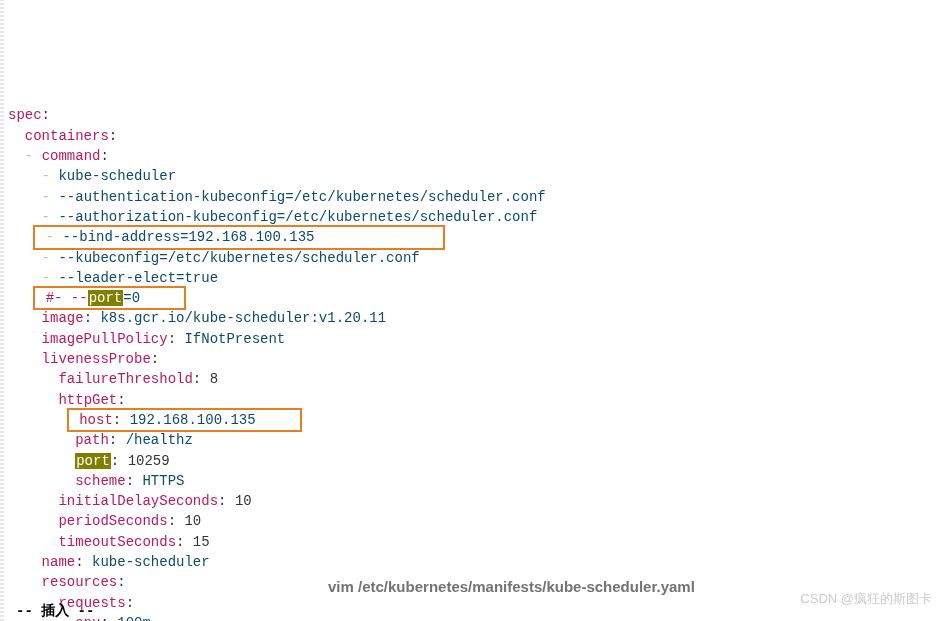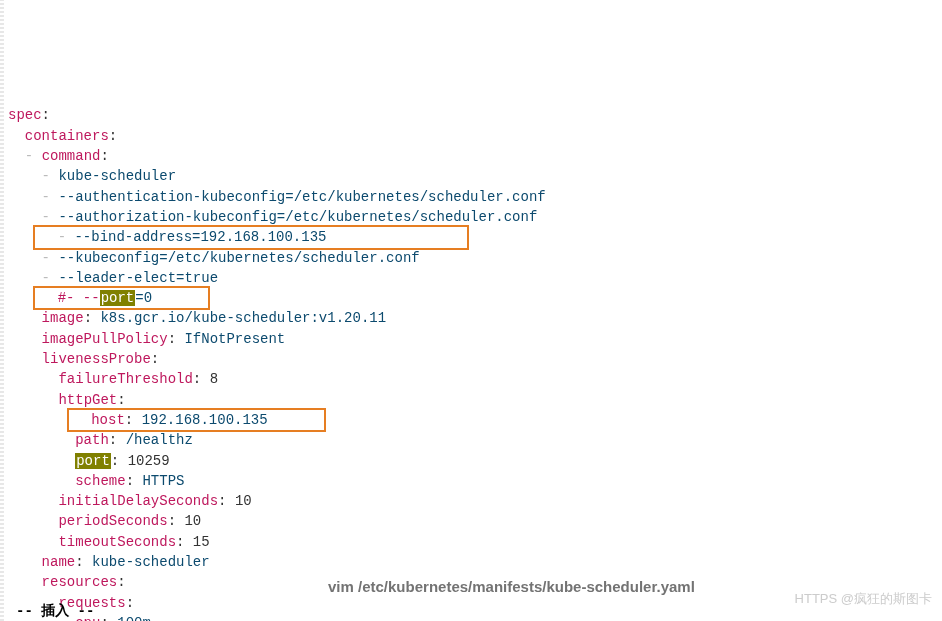--- a/index.html
+++ b/index.html
@@ -17,21 +17,21 @@
       overflow: hidden;
     }
     .line { display: block; }
     .key { color: #be185d; }
     .dash { color: #bbb; }
     .val { color: #0c4a6e; }
     .num { color: #333; }
     .highlight-box {
       border: 2px solid #e67e22;
       display: inline-block;
-      padding: 0 14px;
+      padding: 0 2px;
       margin: -2px 0;
     }
     .port-hl {
       background: #808000;
       color: #ffffff;
       padding: 0 1px;
     }
     .annotation {
       position: absolute;
       color: #737373;
@@ -67,17 +67,17 @@
   </style>
 </head>
 <body>
 
 
 
 <div class="border-left"></div>
 <div><span class="line"><span class="key">spec</span>:</span><span class="line">  <span class="key">containers</span>:</span><span class="line">  <span class="dash">-</span> <span class="key">command</span>:</span><span class="line">    <span class="dash">-</span> <span class="val">kube-scheduler</span></span><span class="line">    <span class="dash">-</span> <span class="val">--authentication-kubeconfig=/etc/kubernetes/scheduler.conf</span></span><span class="line">    <span class="dash">-</span> <span class="val">--authorization-kubeconfig=/etc/kubernetes/scheduler.conf</span></span><span class="line">   <span class="highlight-box"> <span class="dash">-</span> <span class="val">--bind-address=192.168.100.135</span>               </span></span><span class="line">    <span class="dash">-</span> <span class="val">--kubeconfig=/etc/kubernetes/scheduler.conf</span></span><span class="line">    <span class="dash">-</span> <span class="val">--leader-elect=true</span></span><span class="line">   <span class="highlight-box"> <span class="key">#- --</span><span class="port-hl">port</span><span class="val">=0</span>     </span></span><span class="line">    <span class="key">image</span>: <span class="val">k8s.gcr.io/kube-scheduler:v1.20.11</span></span><span class="line">    <span class="key">imagePullPolicy</span>: <span class="val">IfNotPresent</span></span><span class="line">    <span class="key">livenessProbe</span>:</span><span class="line">      <span class="key">failureThreshold</span>: <span class="num">8</span></span><span class="line">      <span class="key">httpGet</span>:</span><span class="line">       <span class="highlight-box"> <span class="key">host</span>: <span class="val">192.168.100.135</span>     </span></span><span class="line">        <span class="key">path</span>: <span class="val">/healthz</span></span><span class="line">        <span class="port-hl">port</span>: <span class="num">10259</span></span><span class="line">        <span class="key">scheme</span>: <span class="val">HTTPS</span></span><span class="line">      <span class="key">initialDelaySeconds</span>: <span class="num">10</span></span><span class="line">      <span class="key">periodSeconds</span>: <span class="num">10</span></span><span class="line">      <span class="key">timeoutSeconds</span>: <span class="num">15</span></span><span class="line">    <span class="key">name</span>: <span class="val">kube-scheduler</span></span><span class="line">    <span class="key">resources</span>:</span><span class="line">      <span class="key">requests</span>:</span><span class="line">        <span class="key">cpu</span>: <span class="val">100m</span></span></div>
 
 <div class="annotation" style="left:328px; top:576px;">vim /etc/kubernetes/manifests/kube-scheduler.yaml</div>
-<div class="watermark">HTTPS @疯狂的斯图卡</div>
+<div class="watermark">CSDN @疯狂的斯图卡</div>
 <div class="status-line">-- 插入 --</div>
 
 
 
 
 </body></html>

